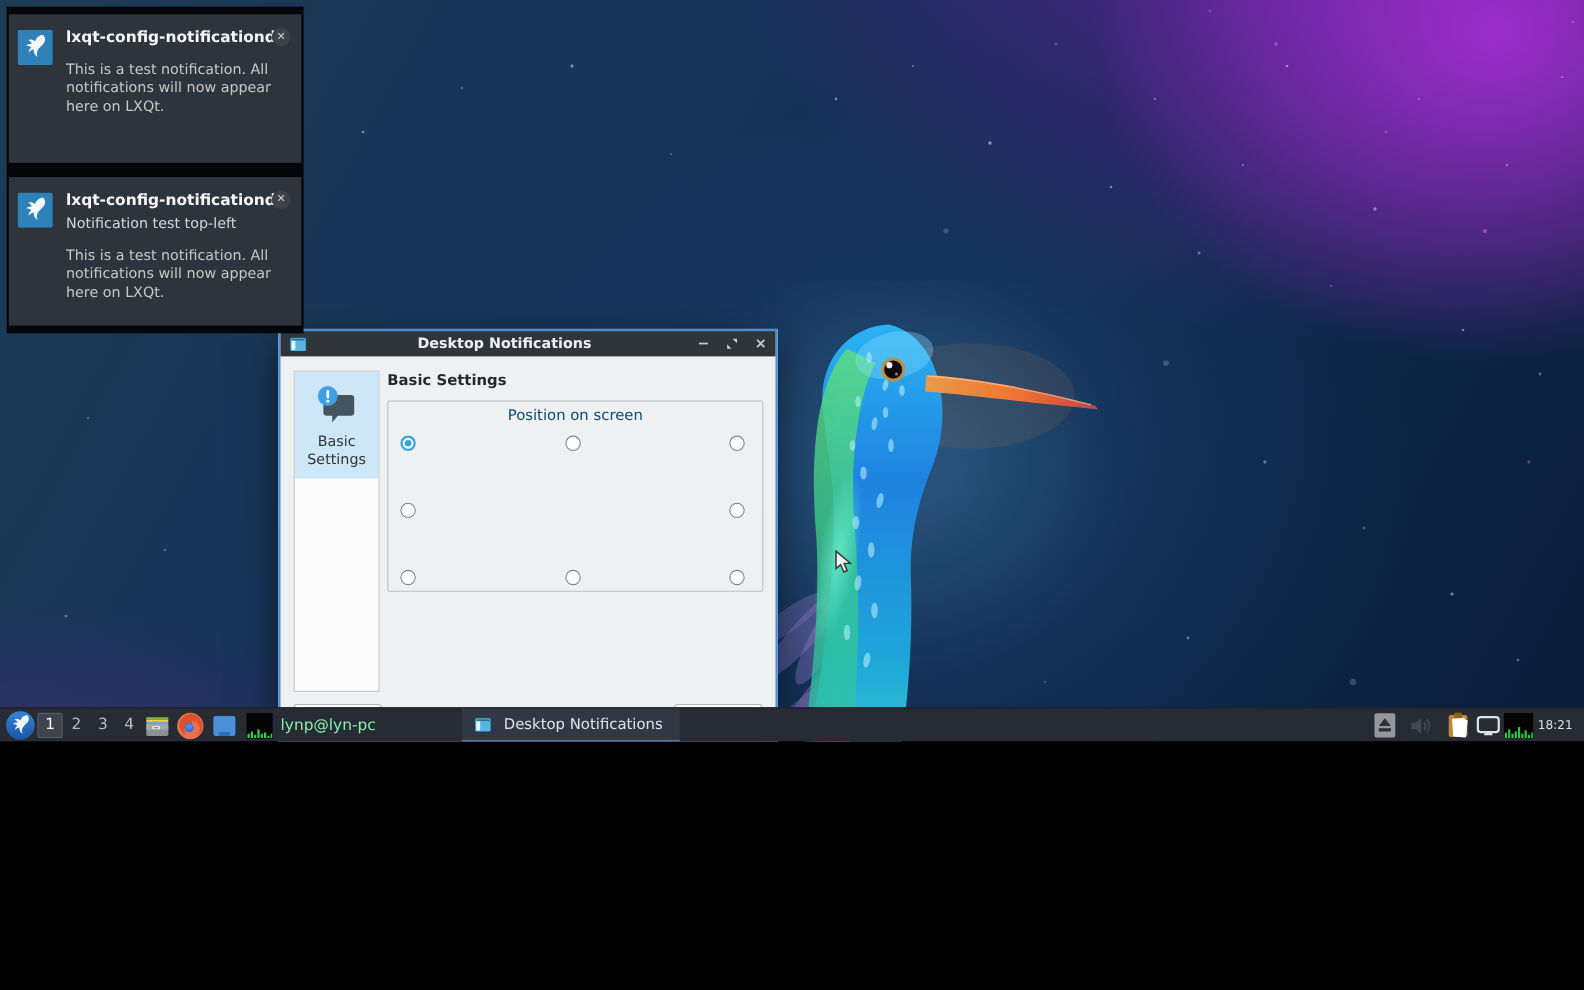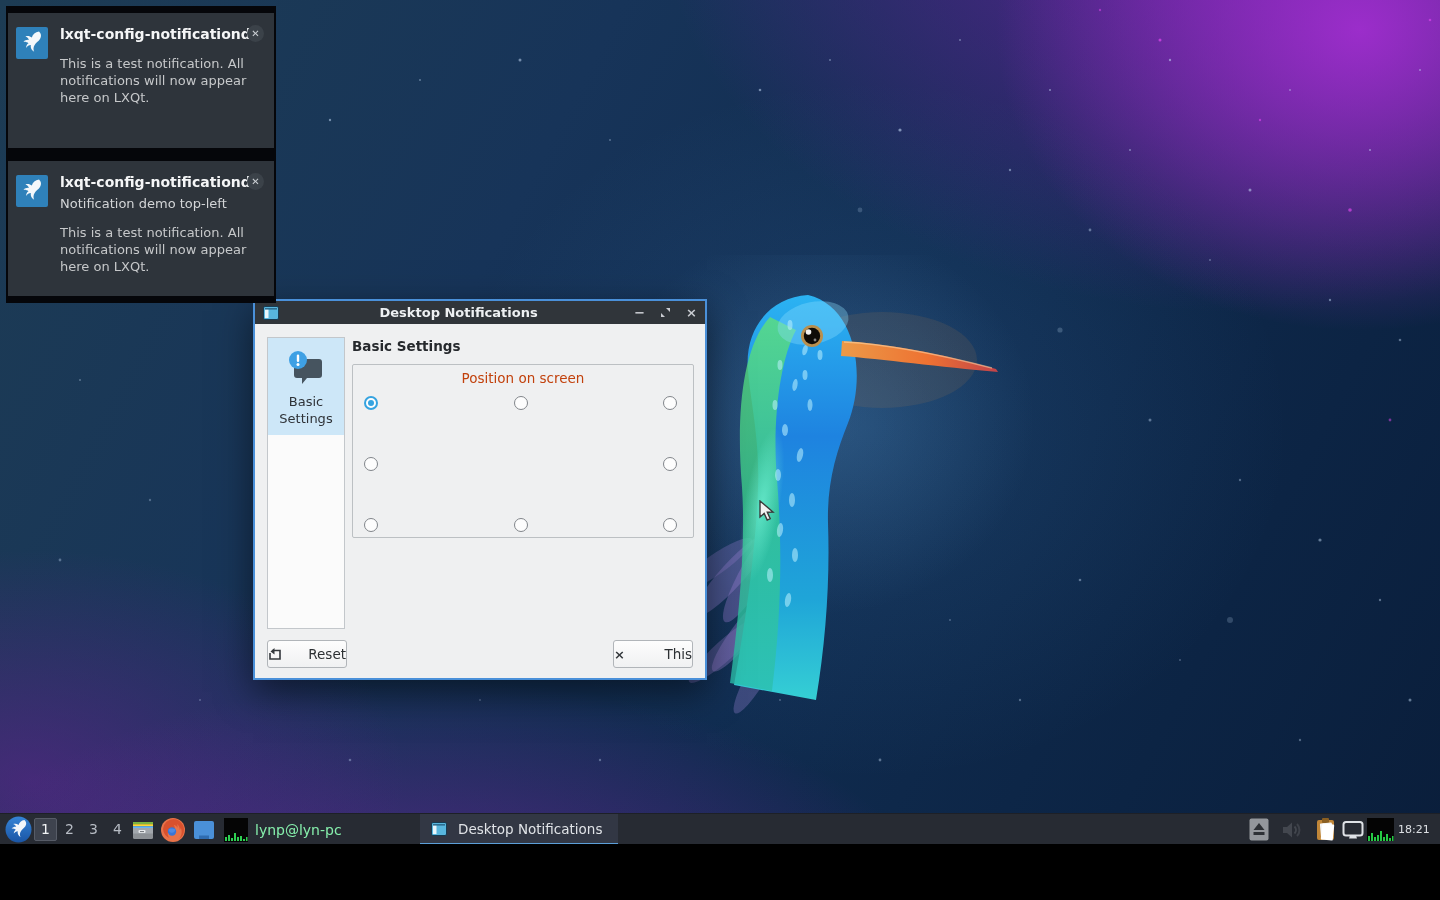--- a/index.html
+++ b/index.html
@@ -1,17 +1,17 @@
 <!DOCTYPE html>
 <html style="--accent: #4a90d9; --titlebar_bg: #30353a; --dialog_bg: #eff0f1; --sidebar_selected: #cde7f8; --radio_checked: #35a3e0; --panel_bg: #272b33; --notif_body: #2e343b; --notif_frame: #05060a; --task_underline: #5c9fd8;"><head>
 <meta charset="utf-8">
 <style>
   html,body{margin:0;padding:0;background:#000;}
   *{box-sizing:border-box;}
-  .screen{position:relative;width:1440px;height:844px;overflow:hidden;
+  .screen{position:relative;width:1440px;height:674px;overflow:hidden;
     font-family:"DejaVu Sans","Liberation Sans",sans-serif;
     background:
       radial-gradient(ellipse 520px 430px at 1360px 30px, rgba(171,47,216,0.85), rgba(171,47,216,0) 70%),
       radial-gradient(ellipse 820px 560px at 1250px -90px, rgba(122,32,178,0.75), rgba(122,32,178,0) 72%),
       radial-gradient(ellipse 760px 400px at 430px 960px, rgba(134,34,172,0.62), rgba(134,34,172,0) 70%),
       radial-gradient(ellipse 520px 320px at 30px 780px, rgba(112,30,152,0.5), rgba(112,30,152,0) 72%),
       radial-gradient(ellipse 600px 500px at 870px 430px, rgba(80,160,225,0.14), rgba(80,160,225,0) 70%),
       linear-gradient(118deg,#1d3c54 0%,#173459 33%,#102c50 58%,#0c2444 82%,#0a1e3b 100%);
     padding-left: 32px;
   }
@@ -42,21 +42,21 @@
   .win-icon16{width:16px;height:14px;margin-right:4px;}
   .sidebar{position:absolute;left:12px;top:36px;width:78px;height:292px;
     background:#fbfbfb;border:1px solid #c3c7cb;}
   .side-item{width:100%;padding:9px 2px 8px 2px;text-align:center;}
   .side-item.selected{background:var(--sidebar_selected,#cde7f8);}
   .side-item .icon{display:block;margin:0 auto;}
   .side-label{margin-top:4px;font-size:13px;line-height:17px;color:#2f3338;}
   .main-heading{position:absolute;left:97px;top:37px;font-size:13.5px;font-weight:bold;color:#26292d;}
   .groupbox{position:absolute;left:97px;top:63px;width:342px;height:174px;
     border:1px solid #bcc0c3;border-radius:2px;}
-  .group-title{text-align:center;font-size:13.5px;color:#c2410c;padding-top:5px;}
+  .group-title{text-align:center;font-size:13.5px;color:#0c4a6e;padding-top:5px;}
   .radio{position:absolute;width:14px;height:14px;border-radius:50%;
     border:1px solid #81858a;background:#fdfdfd;}
   .radio.checked{border:2px solid var(--radio_checked,#35a3e0);}
   .radio.checked::after{content:"";position:absolute;left:2px;top:2px;width:6px;height:6px;
     border-radius:50%;background:var(--radio_checked,#35a3e0);}
   .btn{position:absolute;top:339px;width:80px;height:28px;border:1px solid #b1b5b9;border-radius:3px;
     background:linear-gradient(#fdfdfd,#f0f1f2);display:flex;align-items:center;justify-content:space-between;
     gap:6px;font-size:13.5px;color:#2c3033;}
   .btn .x{font-weight:bold;font-size:13px;color:#34383c;}
   
@@ -230,21 +230,21 @@
     </div>
   </div>
 
   <div class="notif" style="top:154px;">
     <div class="notif-inner">
       <svg class="notif-appicon" viewBox="0 0 32 32">
         <rect width="32" height="32" rx="2" fill="#2f81ba"></rect>
         <path fill="#f4f8fb" d="M23 4.5c-3.8.6-6.2 2.8-7.2 6C14 8.9 11.6 8.5 9.4 9.4c1.7.6 3 1.8 3.6 3.4-2.1-.3-4.1.4-5.5 1.9 1.9-.2 3.7.3 5 1.5-1.5 1-2.4 2.7-2.4 4.7 1.1-1.6 2.8-2.6 4.7-2.8-.5 2.8.8 5.5 3.4 6.7-1-2.2-.9-4.6.3-6.6 1.3-2.4 4-3.8 5.5-6.2 1.6-2.6 1.4-5.5-1-7.5z"></path>
       </svg>
       <div class="notif-title">lxqt-config-notificationd</div>
-      <div class="notif-summary">Notification demo top-left</div>
+      <div class="notif-summary">Notification test top-left</div>
       <div class="notif-body-text">This is a test notification. All notifications will now appear here on LXQt.</div>
       <div class="notif-close">✕</div>
     </div>
   </div>
 
   <div class="dialog">
     <div class="titlebar">
       <svg class="win-icon16" viewBox="0 0 16 14">
         <rect x="0.5" y="0.5" width="15" height="13" rx="1.5" fill="#58b6de" stroke="#173b52"></rect>
         <rect x="2" y="3" width="3.5" height="9" fill="#e9f6fb"></rect>

